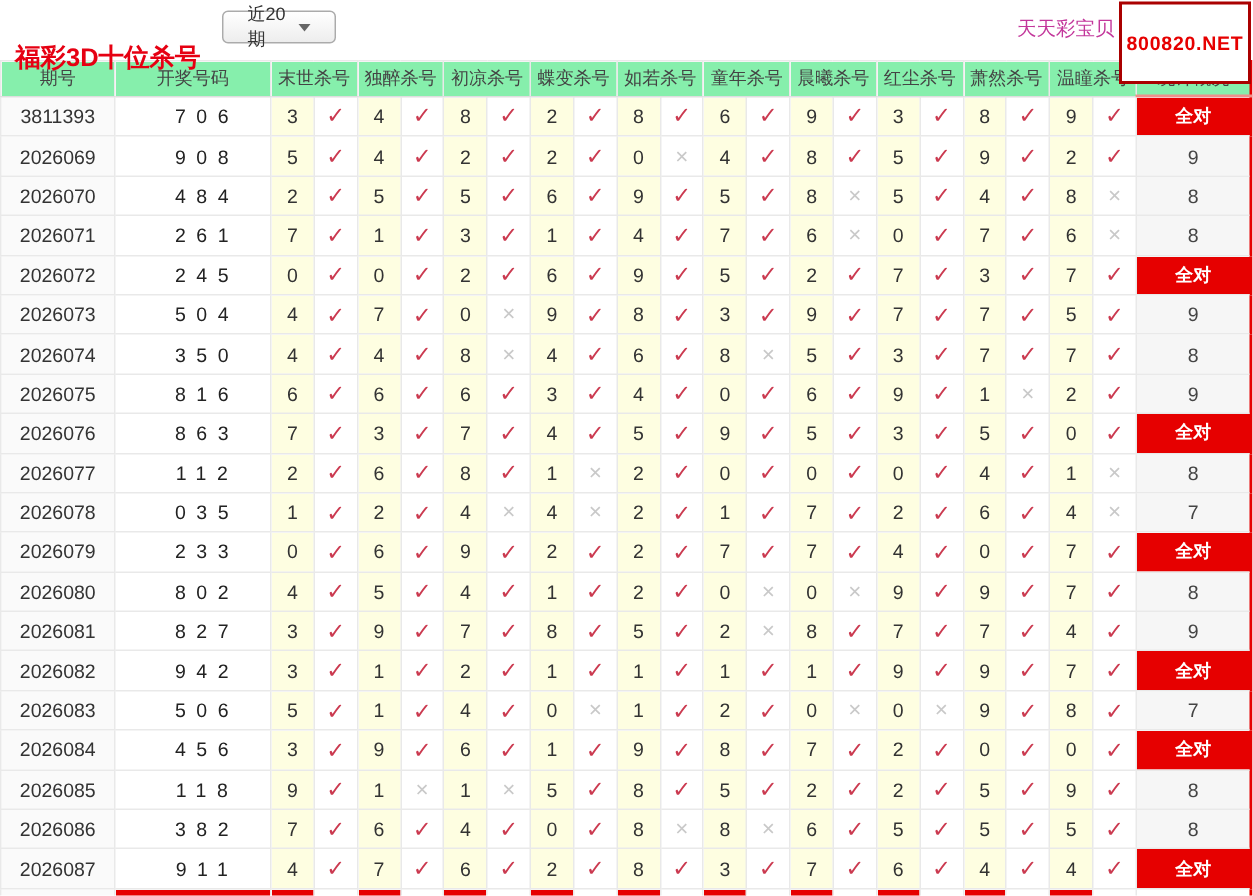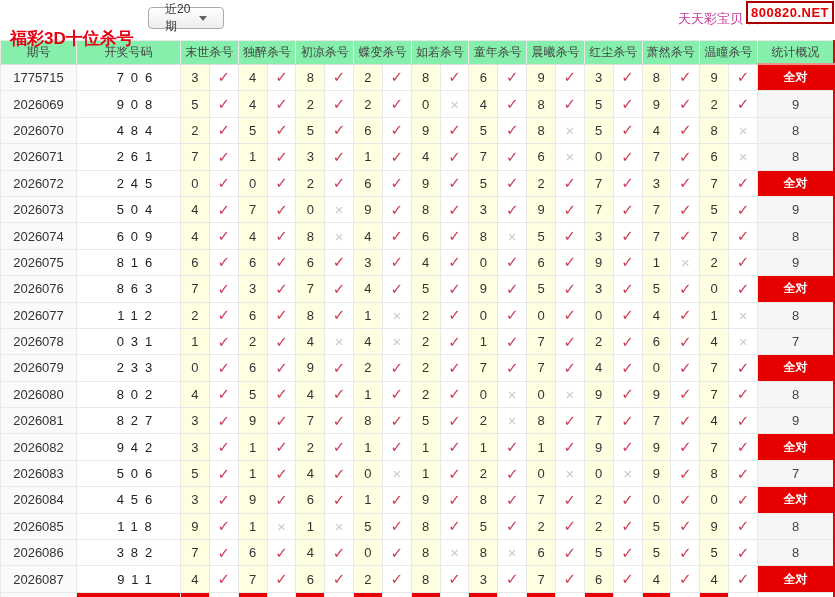--- a/index.html
+++ b/index.html
@@ -5,21 +5,21 @@
   html,body{margin:0;padding:0;background:#fff;}
   body{width:835px;height:597px;overflow:hidden;font-family:"Liberation Sans","DejaVu Sans",sans-serif;}
   .topbar{position:relative;height:40px;background:#fff;}
   .title{position:absolute;left:10px;top:27px;font-size:17px;font-weight:bold;color:#e60012;}
   .range-select{position:absolute;left:148px;top:7px;width:76px;height:22px;box-sizing:border-box;
     border:1px solid #ababab;border-radius:4px;background:linear-gradient(#ffffff,#ededed);
     display:flex;align-items:center;justify-content:space-between;padding:0 16px;font-size:12px;color:#333;cursor:pointer;}
   .chev{width:0;height:0;border-left:4px solid transparent;border-right:4px solid transparent;border-top:5px solid #666;}
   .site-note{position:absolute;right:66px;top:10px;font-size:13px;color:#c3379b;white-space:nowrap;}
   .site-badge{position:absolute;right:1px;top:1px;background:#fff;border:2px solid #a00;color:#e60000;
-    font-size:13px;font-weight:bold;padding:2px 3px;letter-spacing:0.5px;}
+    font-size:13px;font-weight:bold;padding:18px 3px;letter-spacing:0.5px;}
   table{border-collapse:collapse;table-layout:fixed;width:835px;}
   th,td{border:1px solid #e9e9e9;text-align:center;padding:0;overflow:hidden;white-space:nowrap;}
   th{background:#86efac;font-weight:normal;font-size:12px;color:#444;height:22px;border-bottom:1px solid #dedede;}
   td{height:25.4px;font-size:13px;color:#333;}
   th.w-period{width:75px;} th.w-draw{width:103px;} th.w-stat{width:75px;}
   th.stat-h{border-right:2px solid #e60000;border-bottom:2px solid #f0908c;font-family:Liberation Mono, monospace;}
   td.period{background:#fafafa;}
   td.draw{letter-spacing:7px;padding-left:19px;color:#222;}
   td.num{background:#fefee1;}
   td.mark{background:#fff;}
@@ -57,21 +57,21 @@
         <th colspan="2">童年杀号</th>
         <th colspan="2">晨曦杀号</th>
         <th colspan="2">红尘杀号</th>
         <th colspan="2">萧然杀号</th>
         <th colspan="2">温瞳杀号</th>
         <th class="w-stat stat-h">统计概况</th>
       </tr>
   </thead>
   <tbody>
       <tr>
-        <td class="period">1775715</td>
+        <td class="period">3811393</td>
         <td class="draw">706</td>
         <td class="num">3</td>
         <td class="mark"><span class="ok">✓</span></td>
         <td class="num">4</td>
         <td class="mark"><span class="ok">✓</span></td>
         <td class="num">8</td>
         <td class="mark"><span class="ok">✓</span></td>
         <td class="num">2</td>
         <td class="mark"><span class="ok">✓</span></td>
         <td class="num">8</td>
@@ -208,21 +208,21 @@
         <td class="num">7</td>
         <td class="mark"><span class="ok">✓</span></td>
         <td class="num">7</td>
         <td class="mark"><span class="ok">✓</span></td>
         <td class="num">5</td>
         <td class="mark"><span class="ok">✓</span></td>
         <td class="stat">9</td>
       </tr>
       <tr>
         <td class="period">2026074</td>
-        <td class="draw">609</td>
+        <td class="draw">350</td>
         <td class="num">4</td>
         <td class="mark"><span class="ok">✓</span></td>
         <td class="num">4</td>
         <td class="mark"><span class="ok">✓</span></td>
         <td class="num">8</td>
         <td class="mark"><span class="no">×</span></td>
         <td class="num">4</td>
         <td class="mark"><span class="ok">✓</span></td>
         <td class="num">6</td>
         <td class="mark"><span class="ok">✓</span></td>
@@ -308,21 +308,21 @@
         <td class="num">0</td>
         <td class="mark"><span class="ok">✓</span></td>
         <td class="num">4</td>
         <td class="mark"><span class="ok">✓</span></td>
         <td class="num">1</td>
         <td class="mark"><span class="no">×</span></td>
         <td class="stat">8</td>
       </tr>
       <tr>
         <td class="period">2026078</td>
-        <td class="draw">031</td>
+        <td class="draw">035</td>
         <td class="num">1</td>
         <td class="mark"><span class="ok">✓</span></td>
         <td class="num">2</td>
         <td class="mark"><span class="ok">✓</span></td>
         <td class="num">4</td>
         <td class="mark"><span class="no">×</span></td>
         <td class="num">4</td>
         <td class="mark"><span class="no">×</span></td>
         <td class="num">2</td>
         <td class="mark"><span class="ok">✓</span></td>

